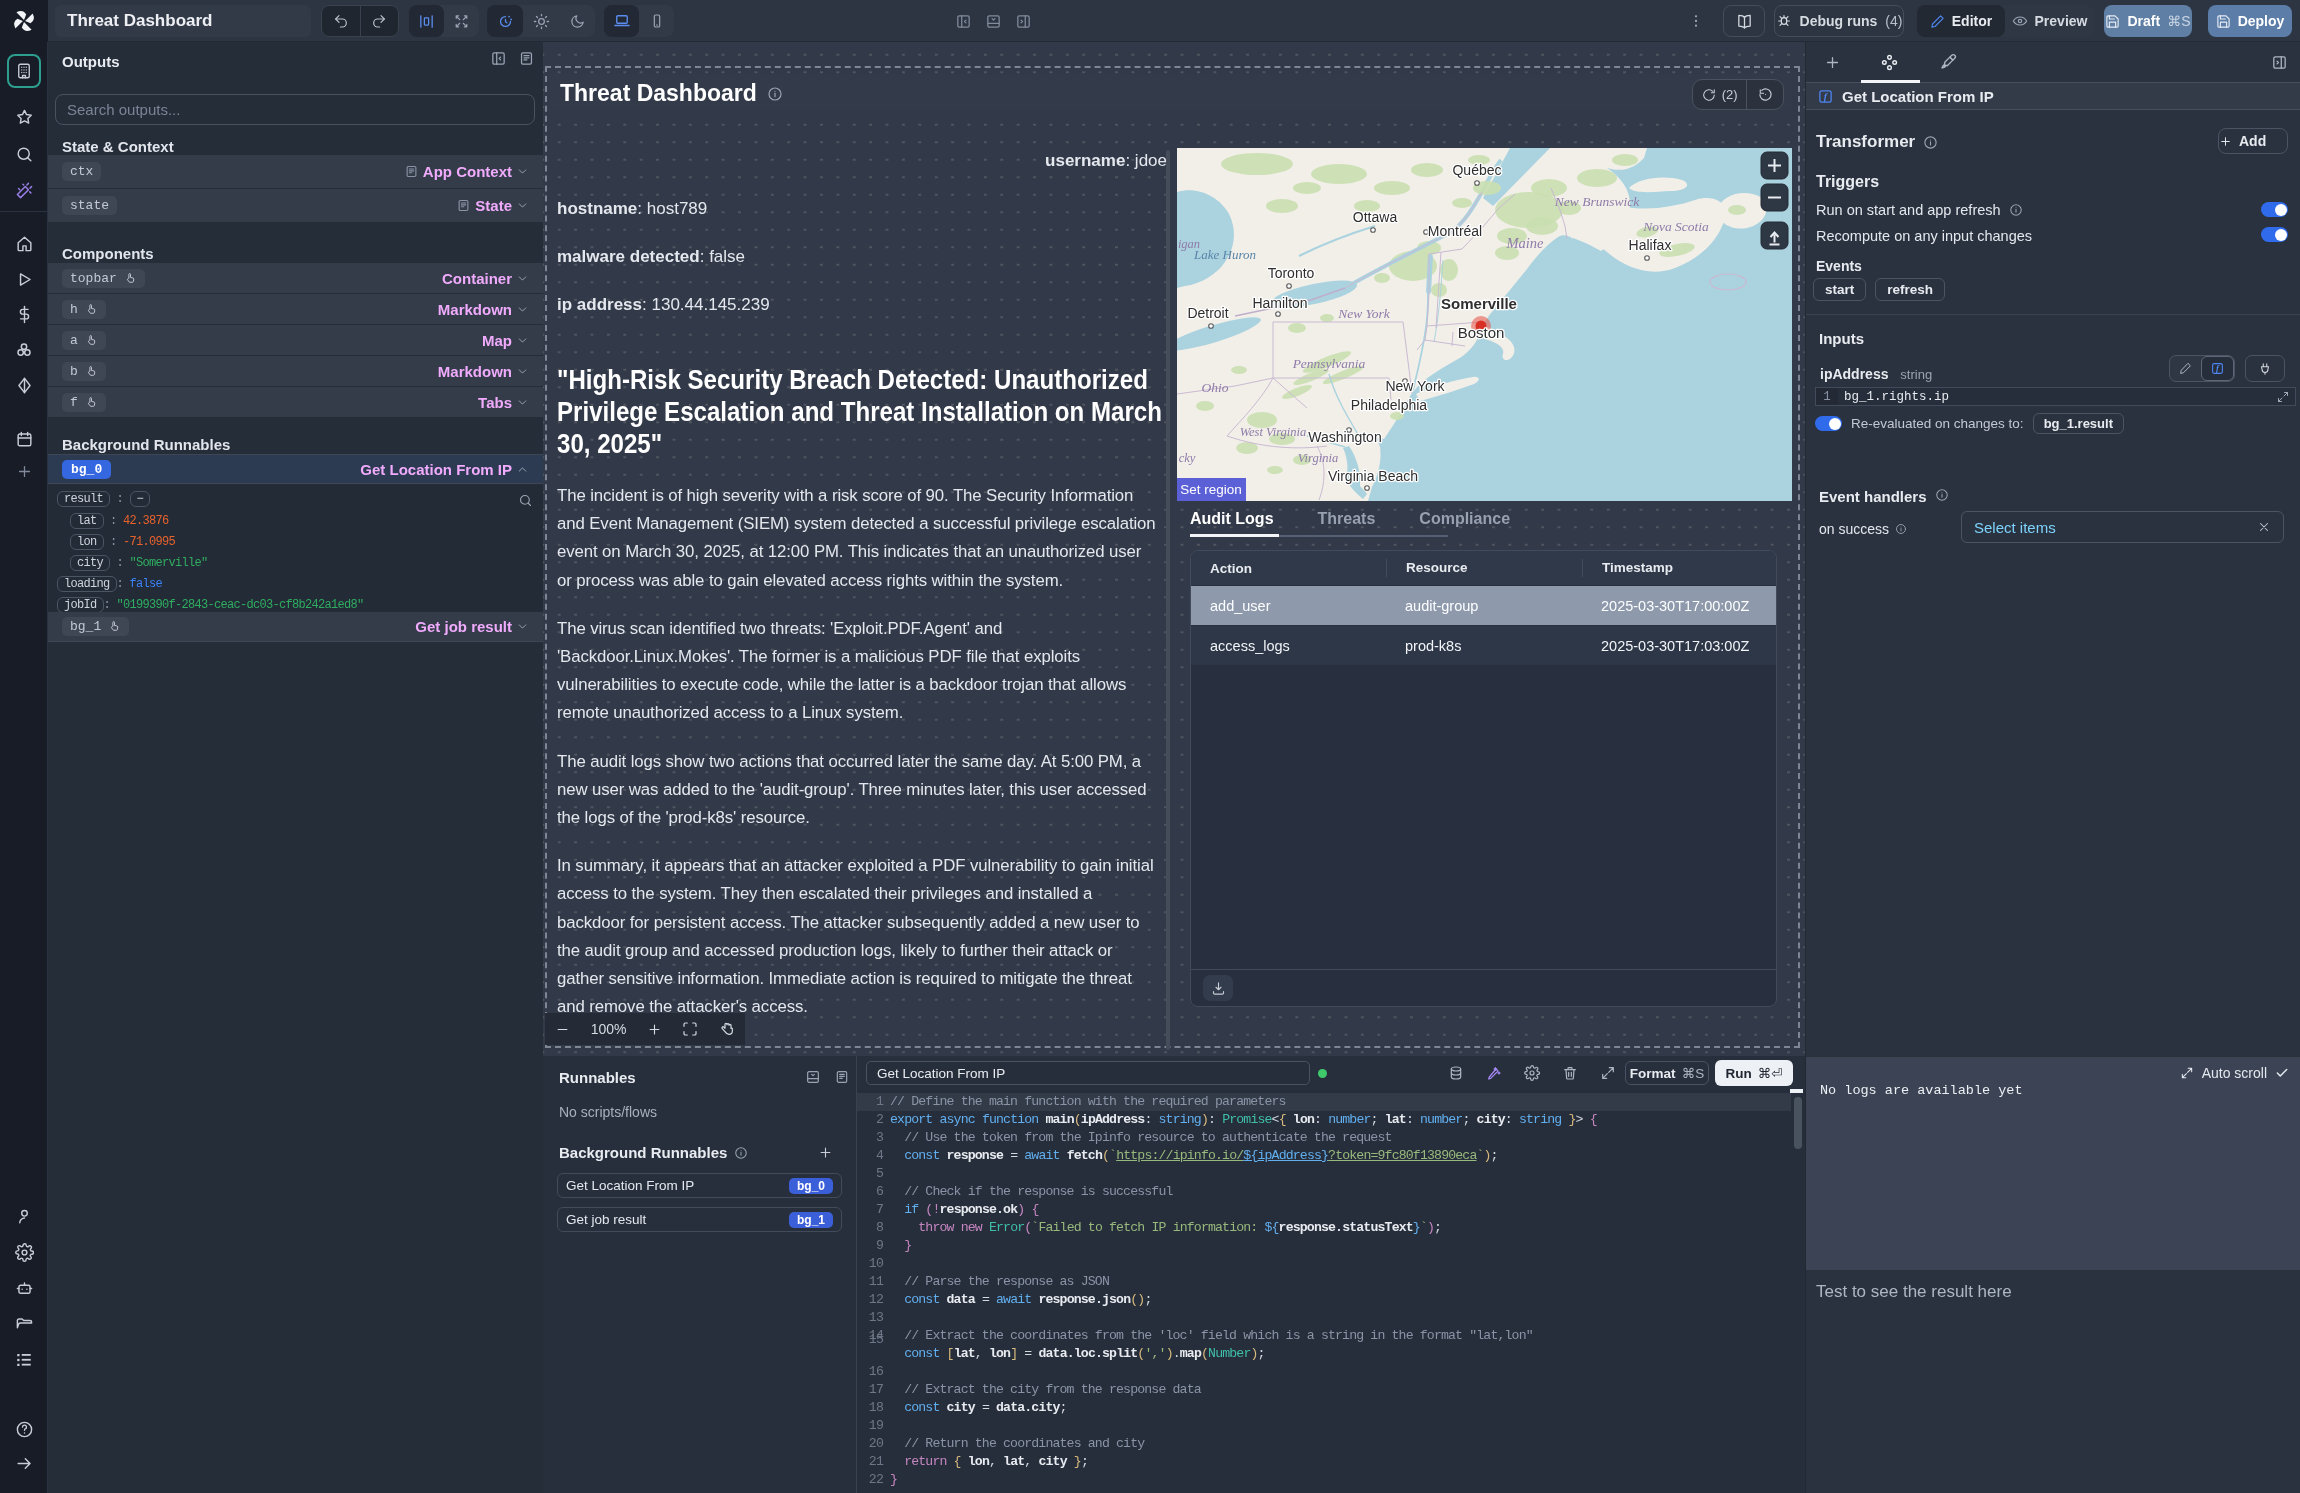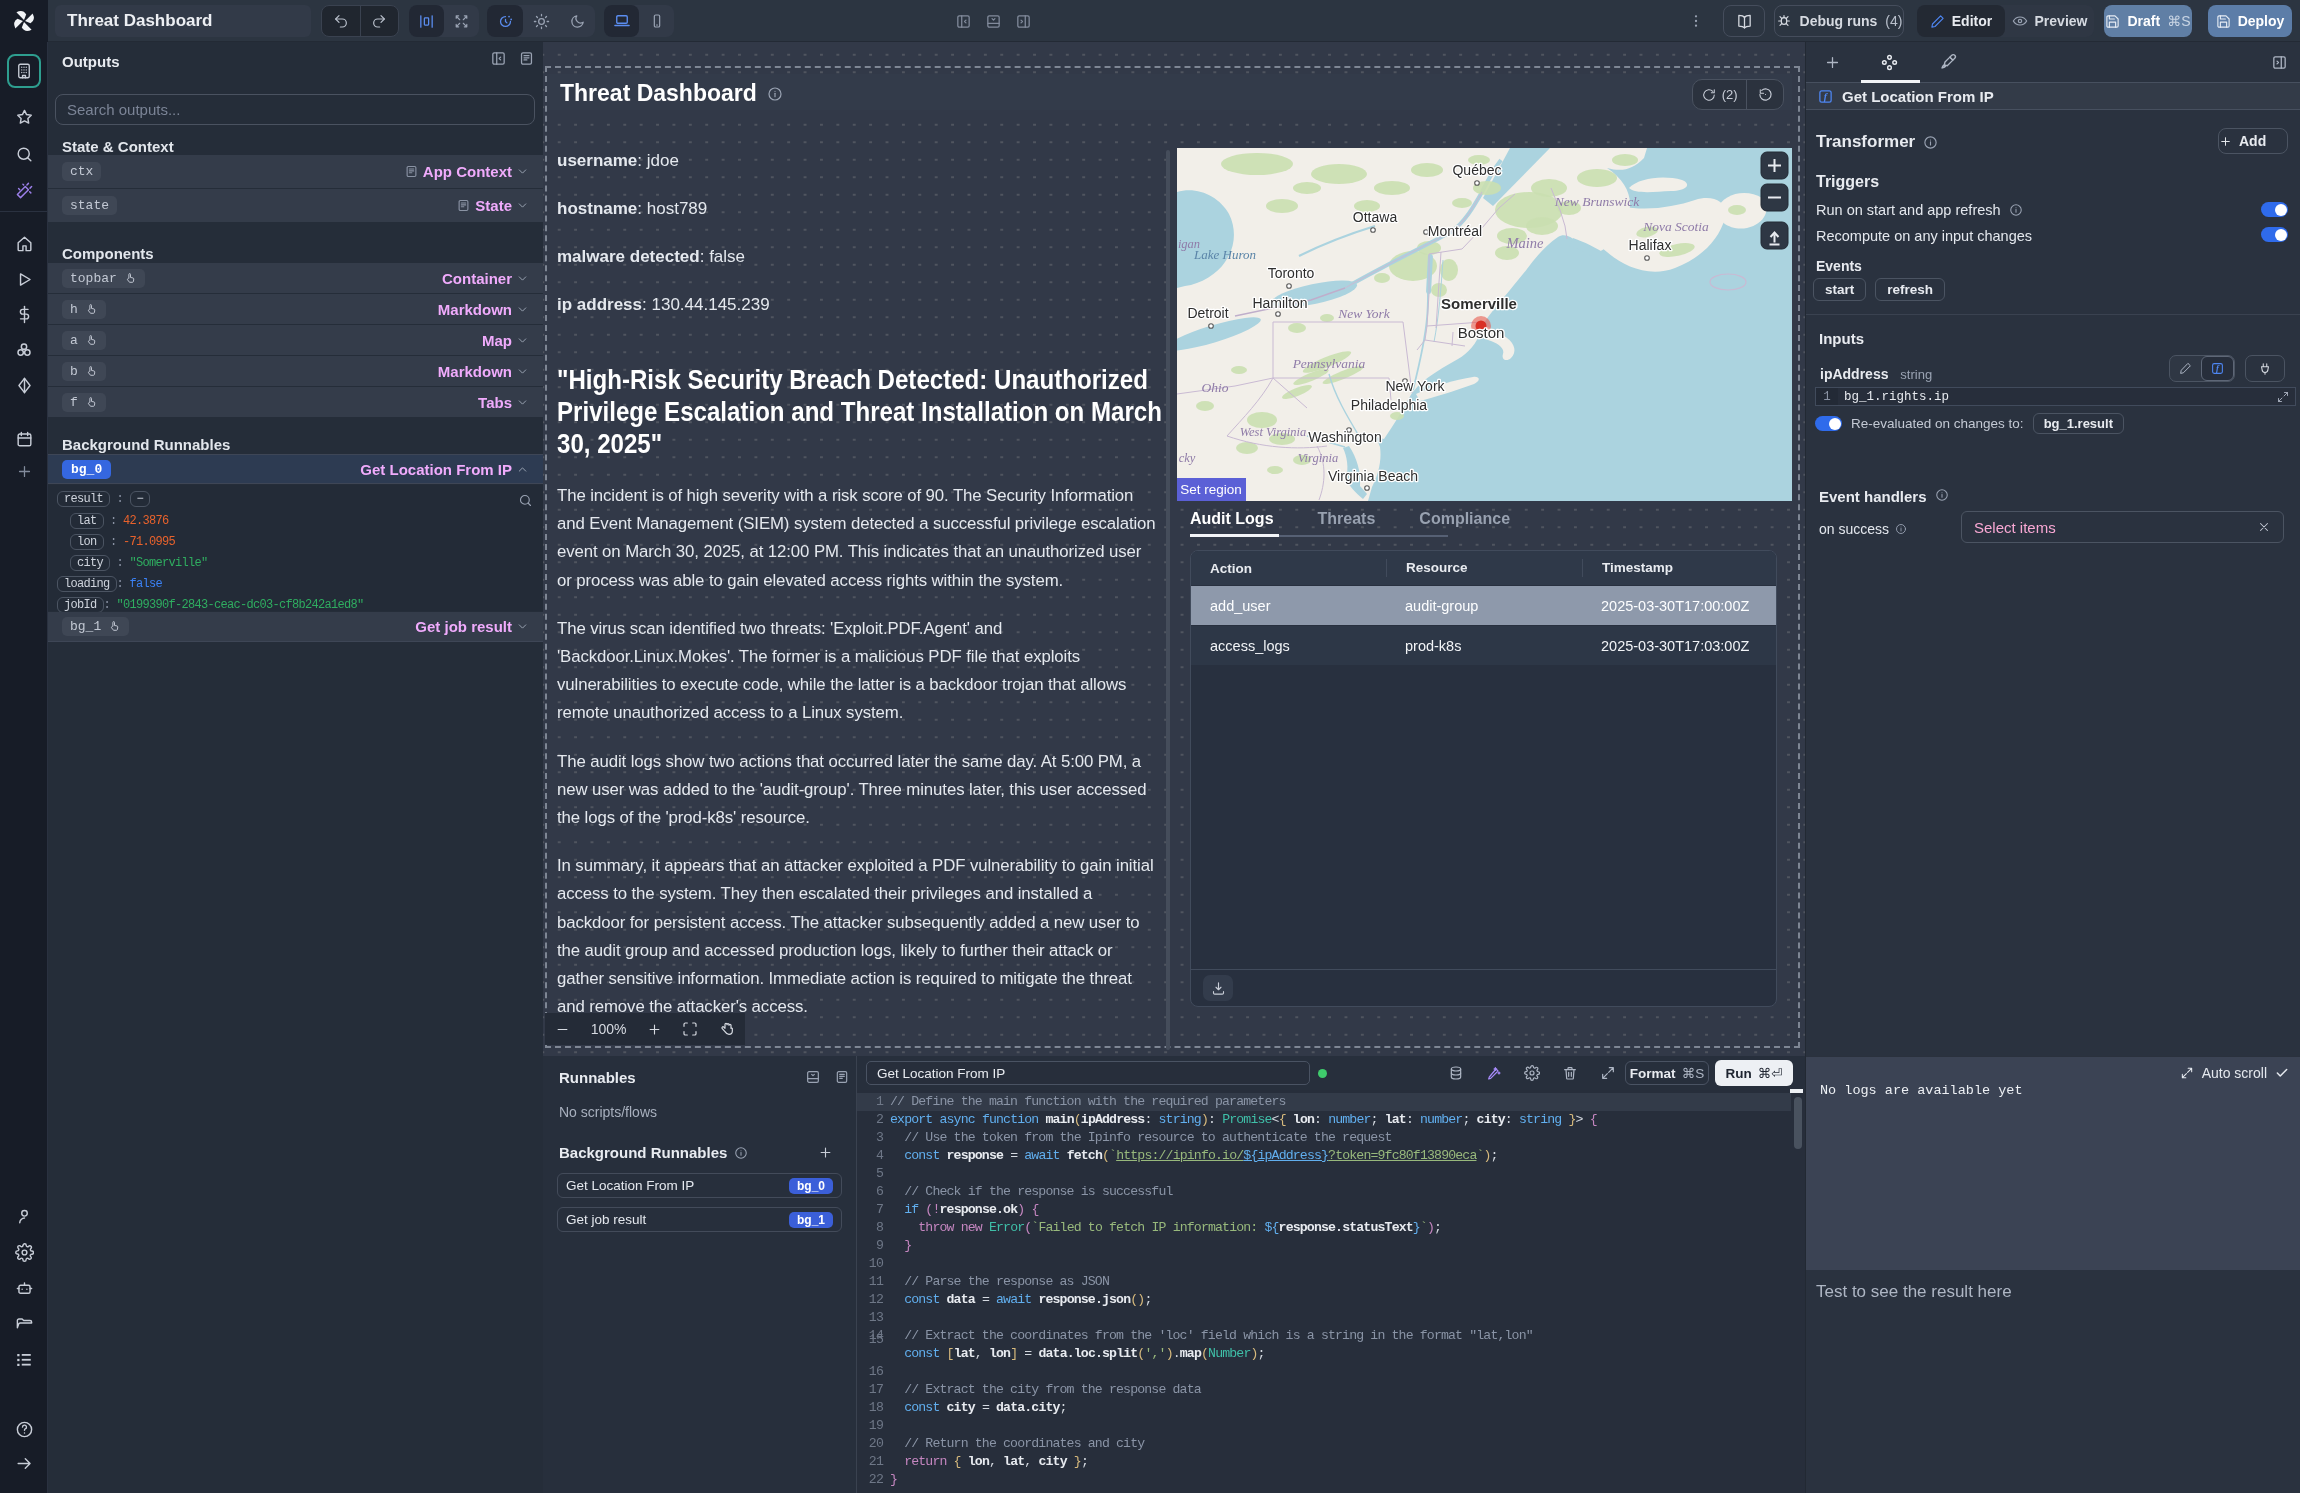--- a/index.html
+++ b/index.html
@@ -81,21 +81,21 @@
           </svg>(2)</div>
     <div style="flex:1;display:flex;align-items:center;justify-content:center;">
           <svg width="15" height="15" viewBox="0 0 24 24" class="ico">
             <path d="M3 12a9 9 0 1 0 3-6.7"></path>
             <path d="M3 3v6h6" transform="scale(0.9) translate(1,2)"></path>
             <path d="M12 12h.01"></path>
           </svg>
         </div>
   </div>
   <div id="mdl">
-    <div style="font-size:17px;line-height:28px;color:#E4E8EE;"><b>username</b>: jdoe</div>
+    <div style="font-size:17px;line-height:28px;color:#E4E8EE;text-align:right;"><b>username</b>: jdoe</div>
     <div style="font-size:17px;line-height:28px;color:#E4E8EE;margin-top:20px;"><b>hostname</b>: host789</div>
     <div style="font-size:17px;line-height:28px;color:#E4E8EE;margin-top:20px;"><b>malware detected</b>: false</div>
     <div style="font-size:17px;line-height:28px;color:#E4E8EE;margin-top:20px;"><b>ip address</b>: 130.44.145.239</div>
     <div id="heading" style="margin-top:44px;">"High-Risk Security Breach Detected: Unauthorized<br>Privilege Escalation and Threat Installation on March<br>30, 2025"</div>
     <div class="para" style="margin-top:23px;">The incident is of high severity with a risk score of 90. The Security Information<br>and Event Management (SIEM) system detected a successful privilege escalation<br>event on March 30, 2025, at 12:00 PM. This indicates that an unauthorized user<br>or process was able to gain elevated access rights within the system.</div>
     <div class="para">The virus scan identified two threats: 'Exploit.PDF.Agent' and<br>'Backdoor.Linux.Mokes'. The former is a malicious PDF file that exploits<br>vulnerabilities to execute code, while the latter is a backdoor trojan that allows<br>remote unauthorized access to a Linux system.</div>
     <div class="para">The audit logs show two actions that occurred later the same day. At 5:00 PM, a<br>new user was added to the 'audit-group'. Three minutes later, this user accessed<br>the logs of the 'prod-k8s' resource.</div>
     <div class="para">In summary, it appears that an attacker exploited a PDF vulnerability to gain initial<br>access to the system. They then escalated their privileges and installed a<br>backdoor for persistent access. The attacker subsequently added a new user to<br>the audit group and accessed production logs, likely to further their attack or<br>gather sensitive information. Immediate action is required to mitigate the threat<br>and remove the attacker's access.</div>
   </div>
   <div style="position:absolute;left:623px;top:108px;width:4px;height:900px;background:#454D5B;border-radius:2px;"></div>
@@ -831,21 +831,21 @@
   <div style="position:absolute;left:13px;top:446px;font-size:15px;font-weight:700;display:flex;align-items:flex-start;gap:8px;">Event handlers <svg width="14" height="14" viewBox="0 0 24 24" class="ico" style="color:#9AA3B3">
           <circle cx="12" cy="12" r="9"></circle>
           <path d="M12 11v5"></path>
           <path d="M12 8h.01"></path>
         </svg></div>
   <div style="position:absolute;left:13px;top:479px;font-size:14px;color:#E4E8EE;display:flex;align-items:center;gap:6px;">on success <svg width="12" height="12" viewBox="0 0 24 24" class="ico" style="color:#9AA3B3">
           <circle cx="12" cy="12" r="9"></circle>
           <path d="M12 11v5"></path>
           <path d="M12 8h.01"></path>
         </svg></div>
-  <div style="position:absolute;left:155px;top:469px;width:323px;height:32px;border:1px solid #4B5462;border-radius:6px;display:flex;align-items:center;padding:0 12px;font-size:15px;color:#f9a8d4;">Select items<svg width="14" height="14" viewBox="0 0 24 24" class="ico" style="margin-left:auto;color:#C3C9D4;">
+  <div style="position:absolute;left:155px;top:469px;width:323px;height:32px;border:1px solid #4B5462;border-radius:6px;display:flex;align-items:center;padding:0 12px;font-size:15px;color:#7dd3fc;">Select items<svg width="14" height="14" viewBox="0 0 24 24" class="ico" style="margin-left:auto;color:#C3C9D4;">
           <path d="M6 6l12 12M18 6L6 18"></path>
         </svg></div>
   <div style="position:absolute;left:0;top:1014px;width:495px;height:214px;background:#3B4354;border-top:1px solid #2A313D;">
     <div style="position:absolute;right:12px;top:8px;display:flex;align-items:center;gap:8px;font-size:14px;color:#E4E8EE;">
       <svg width="14" height="14" viewBox="0 0 24 24" class="ico">
             <path d="M14 4h6v6M10 20H4v-6M20 4l-7 7M4 20l7-7"></path>
           </svg>
       Auto scroll <svg width="14" height="14" viewBox="0 0 24 24" class="ico" style="stroke-width:2.6;">
             <path d="M4 12l5 5L20 6"></path>
           </svg>

